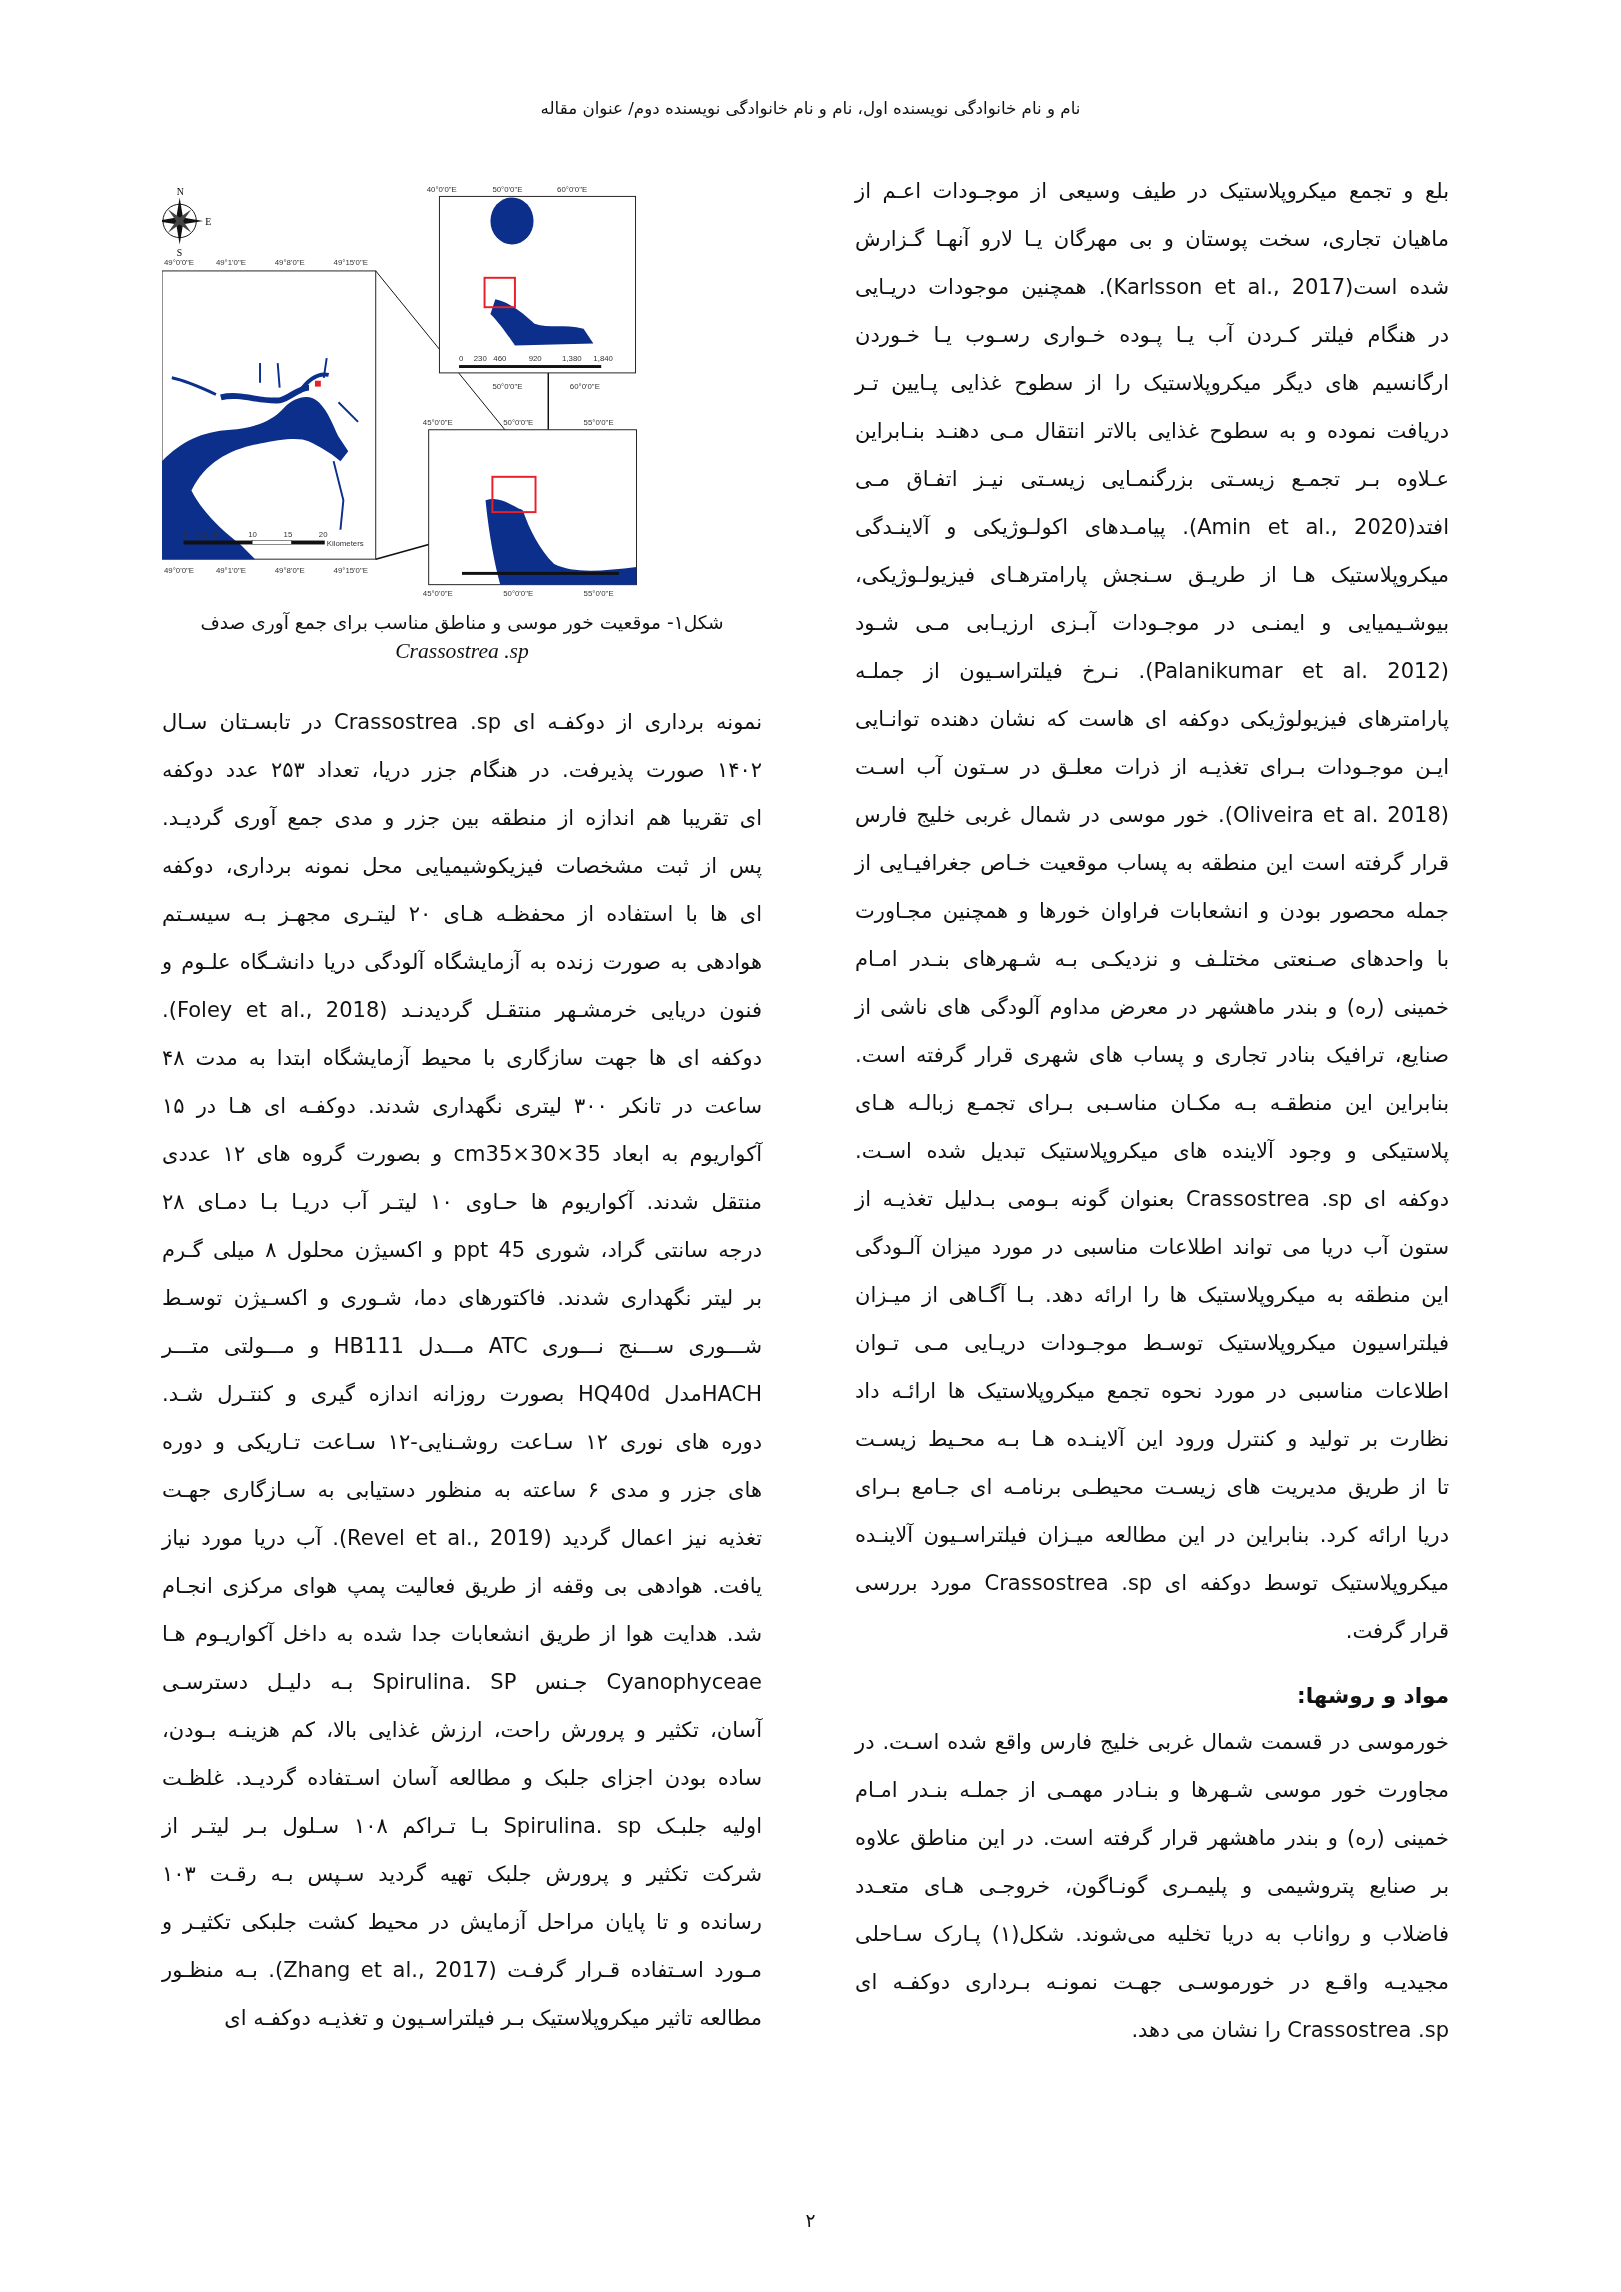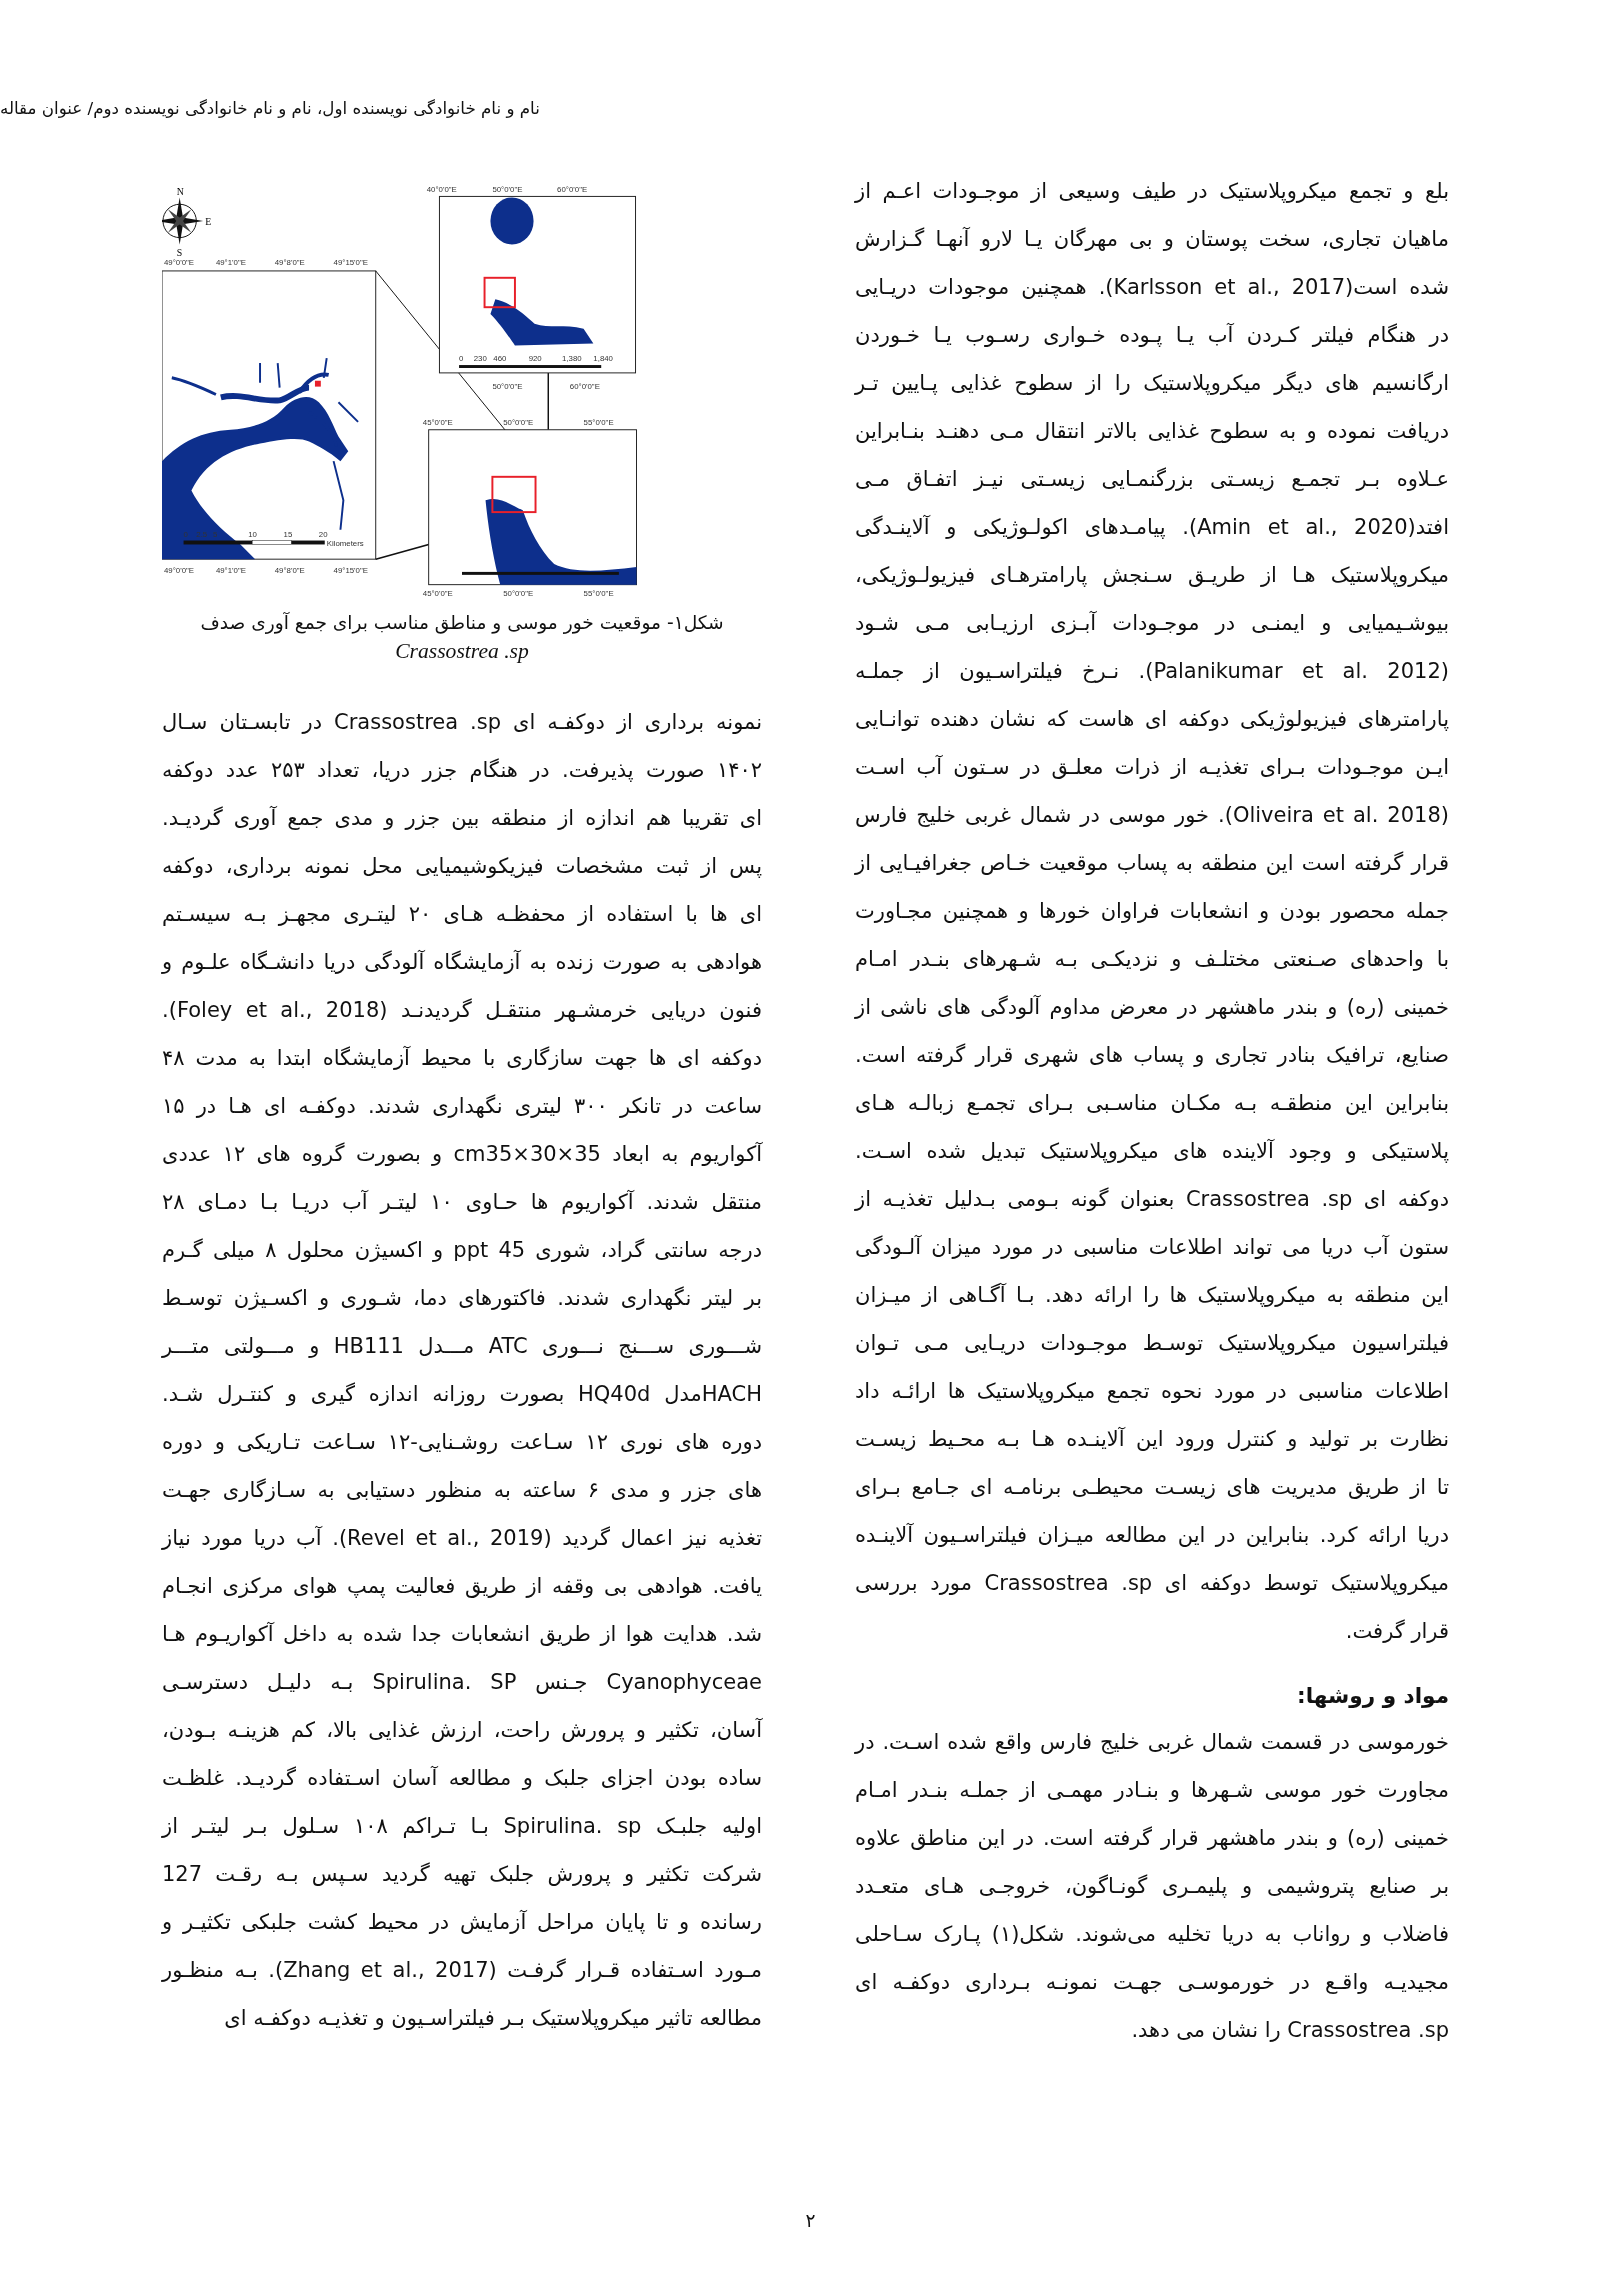--- a/index.html
+++ b/index.html
@@ -1,17 +1,17 @@
 <!DOCTYPE html>
 <html><head>
 <meta charset="utf-8">
 <style>
   html, body { margin: 0; padding: 0; background: #ffffff; }
   body { width: 1621px; height: 2293px; position: relative; overflow: hidden; font-family: "DejaVu Sans", sans-serif; color: #111; }
-  .running-header { position: absolute; top: 98px; left: 0; width: 1621px; text-align: left; font-size: 16.7px; direction: rtl; color: #111; }
+  .running-header { position: absolute; top: 98px; left: 0; width: 1621px; text-align: center; font-size: 16.7px; direction: rtl; color: #111; }
   .col { position: absolute; direction: rtl; text-align: justify; text-align-last: right; font-size: 21px; line-height: 48px; }
   .col-right { left: 855px; top: 167px; width: 594px; }
   .col-left { left: 162px; top: 698px; width: 600px; }
   .col .line { display: block; text-align-last: justify; white-space: nowrap; }
   .col .line.last { text-align-last: right; }
   .lat { font-family: "Liberation Serif", serif; font-size: 23.5px; }
   .it { font-style: italic; }
   .section-heading { font-weight: bold; font-size: 21.6px; margin-top: 17.6px; margin-bottom: 0; line-height: 45px; }
   .figure { position: absolute; left: 162px; top: 167px; width: 600px; height: 451px; }
   .caption { position: absolute; left: 162px; top: 608px; width: 600px; text-align: center; direction: rtl; font-size: 18.6px; line-height: 29px; }
@@ -178,21 +178,21 @@
       <span class="line">HACHمدل HQ40d بصورت روزانه اندازه گیری و کنتـرل شـد.</span>
       <span class="line">دوره های نوری ۱۲ سـاعت روشـنایی-۱۲ سـاعت تـاریکی و دوره</span>
       <span class="line">های جزر و مدی ۶ ساعته به منظور دستیابی به سـازگاری جهـت</span>
       <span class="line">تغذیه نیز اعمال گردید (Revel et al., 2019). آب دریا مورد نیاز</span>
       <span class="line">یافت. هوادهی بی وقفه از طریق فعالیت پمپ هوای مرکزی انجـام</span>
       <span class="line">شد. هدایت هوا از طریق انشعابات جدا شده به داخل آکواریـوم هـا</span>
       <span class="line">Cyanophyceae جـنس Spirulina.  SP بـه دلیـل دسترسـی</span>
       <span class="line">آسان، تکثیر و پرورش راحت، ارزش غذایی بالا، کم هزینـه بـودن،</span>
       <span class="line">ساده بودن اجزای جلبک و مطالعه آسان اسـتفاده گردیـد. غلظـت</span>
       <span class="line">اولیه جلبـک Spirulina.  sp بـا تـراکم ۱۰۸ سـلول بـر لیتـر از</span>
-      <span class="line">شرکت تکثیر و پرورش جلبک تهیه  گردید سـپس بـه رقـت 127</span>
+      <span class="line">شرکت تکثیر و پرورش جلبک تهیه  گردید سـپس بـه رقـت ۱۰۳</span>
       <span class="line">رسانده و تا پایان مراحل آزمایش در محیط کشت جلبکی تکثیـر و</span>
       <span class="line">مـورد اسـتفاده قـرار گرفـت (Zhang et al., 2017). بـه منظـور</span>
       <span class="line last">مطالعه تاثیر میکروپلاستیک بـر فیلتراسـیون و تغذیـه دوکفـه ای</span>
     </div>
 </div>
 
 <div class="page-number">۲</div>
 
 
 </body></html>

